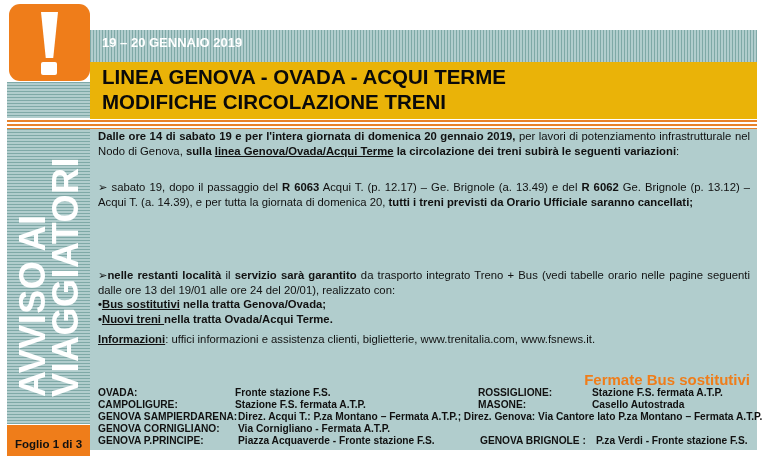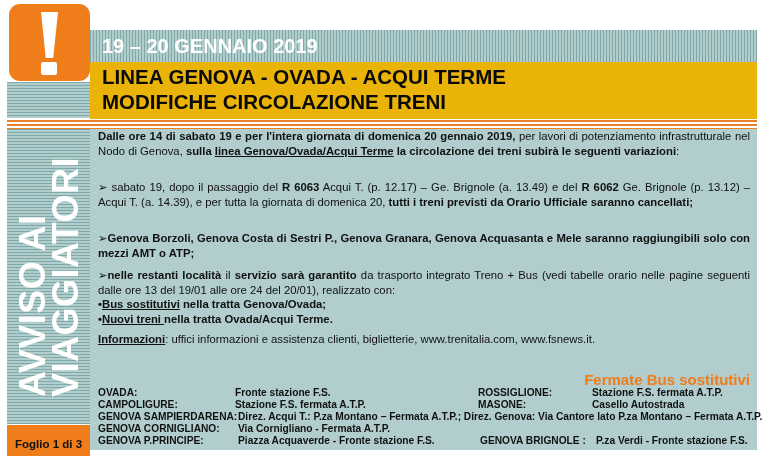--- a/index.html
+++ b/index.html
@@ -11,21 +11,21 @@
     }
     .stripe-h {
       background: repeating-linear-gradient(180deg, #7fa9a7 0px, #7fa9a7 1px, #b1cdcd 1px, #b1cdcd 3px);
     }
 
     #date-band {
       position: absolute; left: 90px; top: 30px; width: 667px; height: 32px;
     }
     #date-band .date {
       position: absolute; left: 12px; top: 5px;
-      font-size: 20px; font-weight: bold; color: #ffffff; letter-spacing: 0px;
+      font-size: 13px; font-weight: bold; color: #ffffff; letter-spacing: 0px;
     }
 
     #title-block {
       position: absolute; left: 90px; top: 62px; width: 667px; height: 57px;
       background: #eab308;
     }
     #title-block .line {
       position: absolute; left: 12px; font-size: 20.5px; font-weight: bold; color: #0a0a0a;
     }
     #title-block .l1 { top: 3px; }
@@ -130,21 +130,20 @@
 </div>
 
 <div id="page-indicator">Foglio 1 di 3</div>
 
 <div id="body-panel">
 
   <div id="p-intro" class="para"><b>Dalle ore 14 di sabato 19 e per l'intera giornata di domenica 20 gennaio 2019,</b><span> per lavori di potenziamento infrastrutturale nel Nodo di Genova, </span><b>sulla </b><b><u>linea Genova/Ovada/Acqui Terme</u></b><b> la circolazione dei treni subirà le seguenti variazioni</b><span>:</span></div>
 
   <div id="p-item1" class="para"><span>➢</span><span> sabato 19, dopo il passaggio del </span><b>R 6063</b><span> Acqui T. (p. 12.17) – Ge. Brignole (a. 13.49) e del </span><b>R 6062</b><span> Ge. Brignole (p. 13.12) – Acqui T. (a. 14.39), e per tutta la giornata di domenica 20, </span><b>tutti i treni previsti da Orario Ufficiale saranno cancellati;</b></div>
 
-  <div id="p-item2" class="para"><span>➢</span><b>Genova Borzoli, Genova Costa di Sestri P., Genova Granara, Genova Acquasanta e Mele saranno raggiungibili solo con mezzi AMT o ATP;</b></div>
 
   <div id="p-item3" class="para"><span>➢</span><b>nelle restanti località</b><span> il </span><b>servizio sarà garantito</b><span> da trasporto integrato Treno + Bus (vedi tabelle orario nelle pagine seguenti dalle ore 13 del 19/01 alle ore 24 del 20/01), realizzato con:</span><br><b><span>•</span><u>Bus sostitutivi</u><span> nella tratta Genova/Ovada;</span></b><br><b><span>•</span><u>Nuovi treni </u><span>nella tratta Ovada/Acqui Terme.</span></b></div>
 
   <div id="p-info" class="para"><b><u>Informazioni</u></b><span>: uffici informazioni e assistenza clienti, biglietterie, www.trenitalia.com, www.fsnews.it.</span></div>
 
   <div id="bus-stops">
     <div class="heading">Fermate Bus sostitutivi</div>
     <div class="bus-row">
       <span class="c1">OVADA:</span>
       <span class="c2">Fronte stazione F.S.</span>

